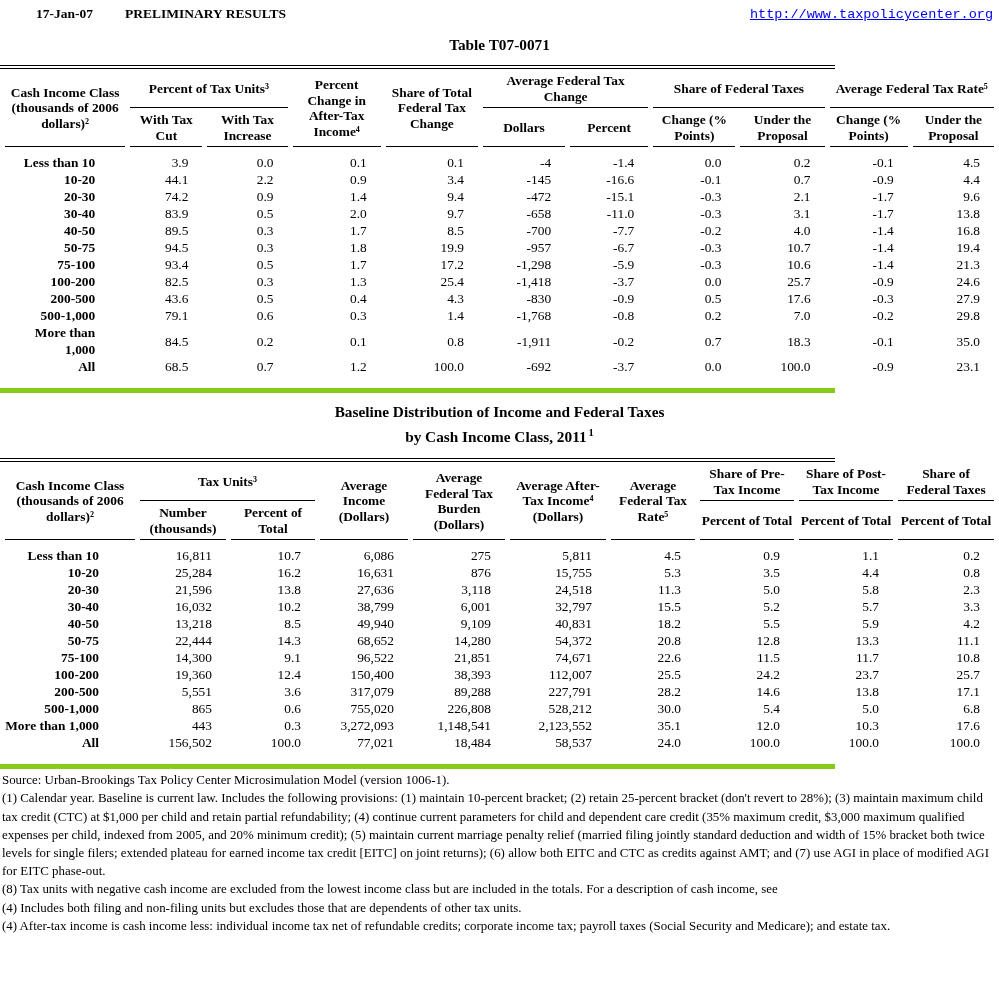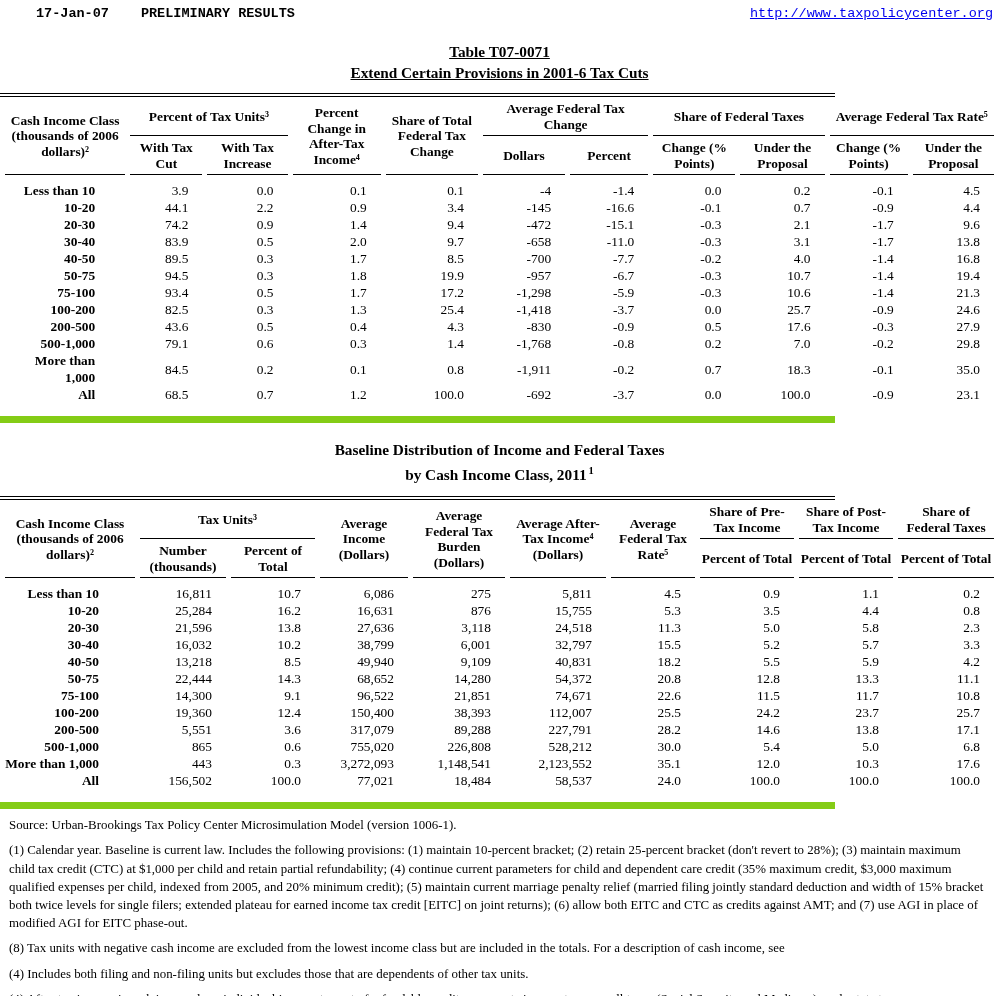--- a/index.html
+++ b/index.html
@@ -2,56 +2,55 @@
 <html><head>
 <meta charset="utf-8">
 <style>
   html,body { margin:0; padding:0; background:#fff; color:#000; }
   body {
     width:999px; height:996px; overflow:hidden;
     font-family:"Liberation Serif","DejaVu Serif",serif;
   }
   
   .topbar { display:flex; align-items:baseline; padding:6px 6px 0 36px; font-size:13.5px; }
-  .topbar .date, .topbar .status { font-weight:bold;font-family:Liberation Mono, monospace; }
+  .topbar .date, .topbar .status { font-weight:bold; }
   .topbar .status { margin-left:32px; }
   .topbar .site-link { margin-left:auto; }
   .link { color:#0000EE; text-decoration:underline; cursor:pointer;font-family:Liberation Mono, monospace; }
   
   .titleblock { text-align:center; font-weight:bold; font-size:15.3px; line-height:21px; }
-  .titleblock1 { margin:20px 0 10px 0;text-decoration:underline; }
-  .titleblock2 { margin:16px 0 11px 0; }
+  .titleblock1 { margin:12px 0 10px 0; }
+  .titleblock2 { margin:8px 0 11px 0; }
   sup { font-size:10.5px; margin-left:2px; }
   
-  .twrap { width:835px; border-bottom:7px solid #84cc16; padding-bottom:13px; }
+  .twrap { width:835px; border-bottom:5px solid #84cc16; padding-bottom:13px; }
   .double-rule { height:2px; border-top:1px solid #000; border-bottom:1px solid #000; }
   table { width:999px; table-layout:fixed; border-collapse:separate; border-spacing:5px 0; }
   thead th { font-weight:bold; vertical-align:middle; text-align:center;
              font-size:13.4px; line-height:15.5px; padding:4px 1px 3px 1px; }
   th.u { border-bottom:1px solid #000; }
   tbody th { font-weight:bold; text-align:right; padding:0 30px 0 0; font-size:13.4px; line-height:17px;margin-top:44px; }
   .t2 tbody th { padding-right:36px; }
   tbody td { text-align:right; padding:0 14px 0 0; font-size:13.4px; line-height:17px; }
   tbody tr:first-child th, tbody tr:first-child td { padding-top:7px; }
   
   .footnotes { margin-top:2px; }
-  .footnotes p { margin:7px; padding:0 4px 0 2px; font-size:12.9px; line-height:18.2px; }
+  .footnotes p { margin:0; padding:0 4px 0 2px; font-size:12.9px; line-height:18.2px; }
 </style>
 </head>
 <body>
 
 <div class="topbar">
   <span class="date">17-Jan-07</span>
   <span class="status">PRELIMINARY RESULTS</span>
   <span class="site-link link" role="link">http://www.taxpolicycenter.org</span>
 </div>
 
 <div class="titleblock titleblock1">
   <div>Table T07-0071</div>
-  <div>Extend Certain Provisions in 2001-6 Tax Cuts</div>
 </div>
 
 <div class="twrap">
   <div class="double-rule"></div>
   <table class="t1">
     <colgroup>
       <col style="width:120px">
         <col style="width:72px">
         <col style="width:80px">
         <col style="width:88px">

